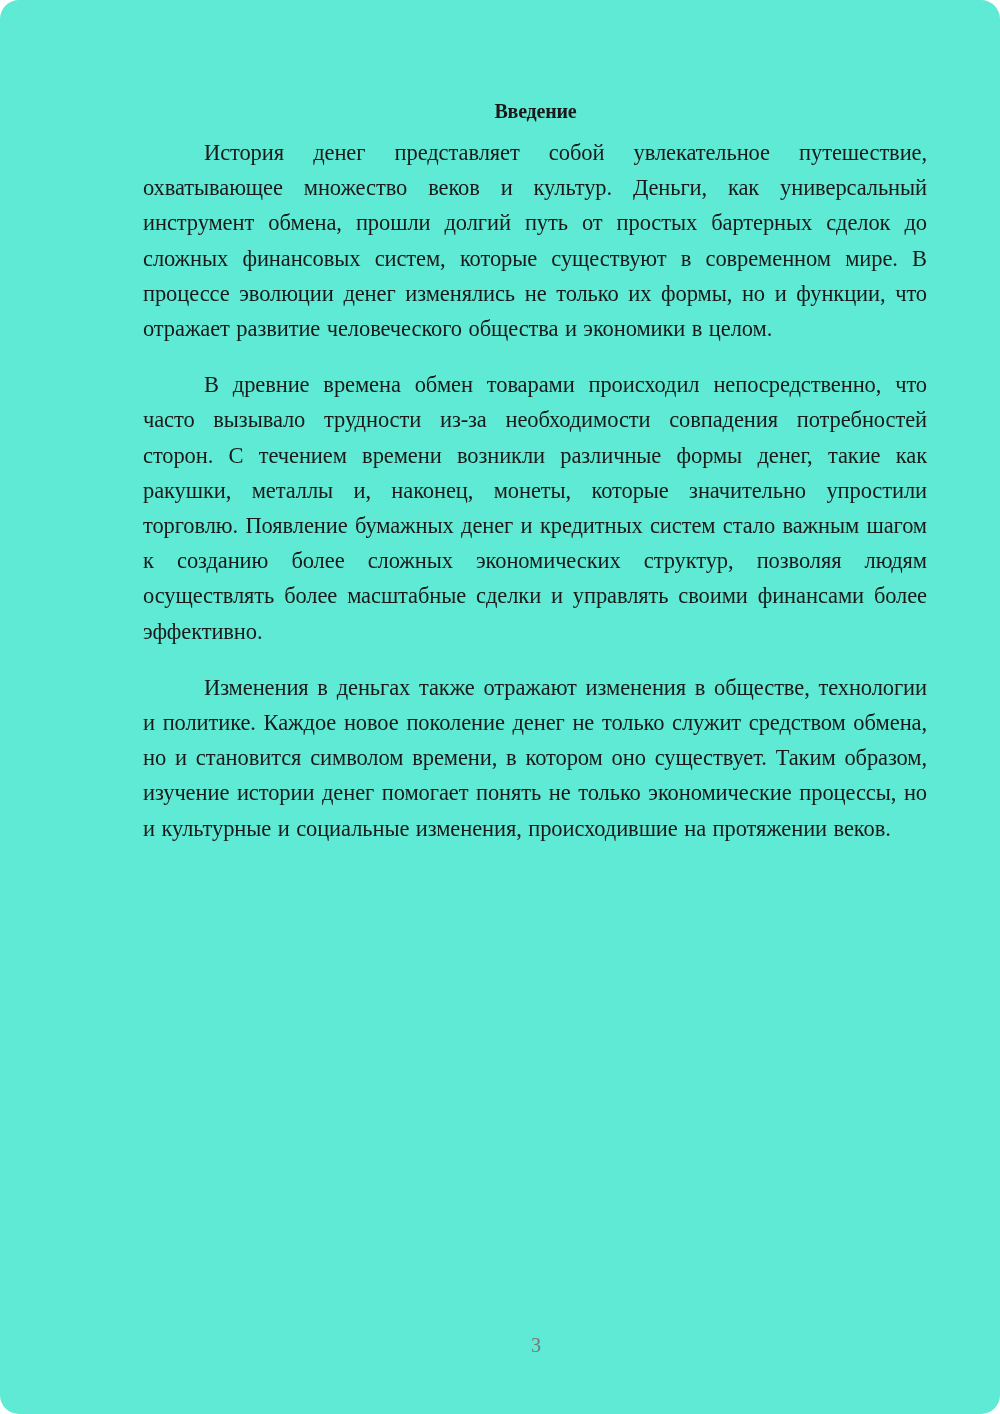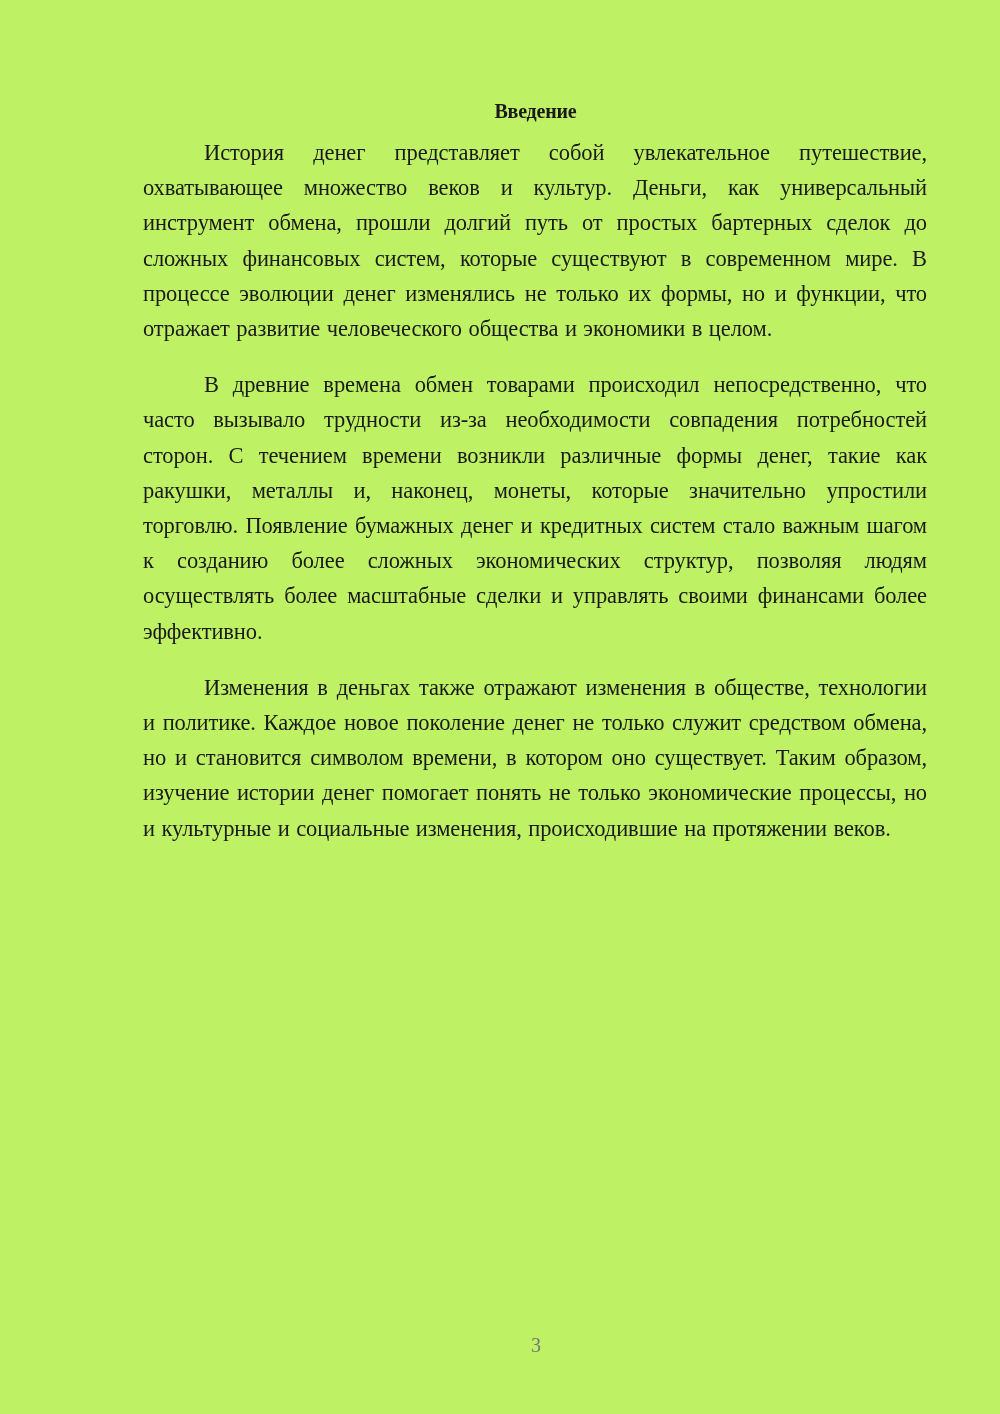--- a/index.html
+++ b/index.html
@@ -10,21 +10,22 @@
     body {
       width: 1000px;
       height: 1414px;
       position: relative;
       overflow: hidden;
     }
     .page {
       position: absolute;
       left: 0; top: 0;
       width: 1000px; height: 1414px;
-      background: #bef264;
+      background: #5eead4;
+      border-radius: 19px;
     }
     .content {
       position: absolute;
       left: 143px;
       top: 96px;
       width: 785px;
       font-family: "Liberation Serif", serif;
       color: #1a1a1a;
     }
     .title {

